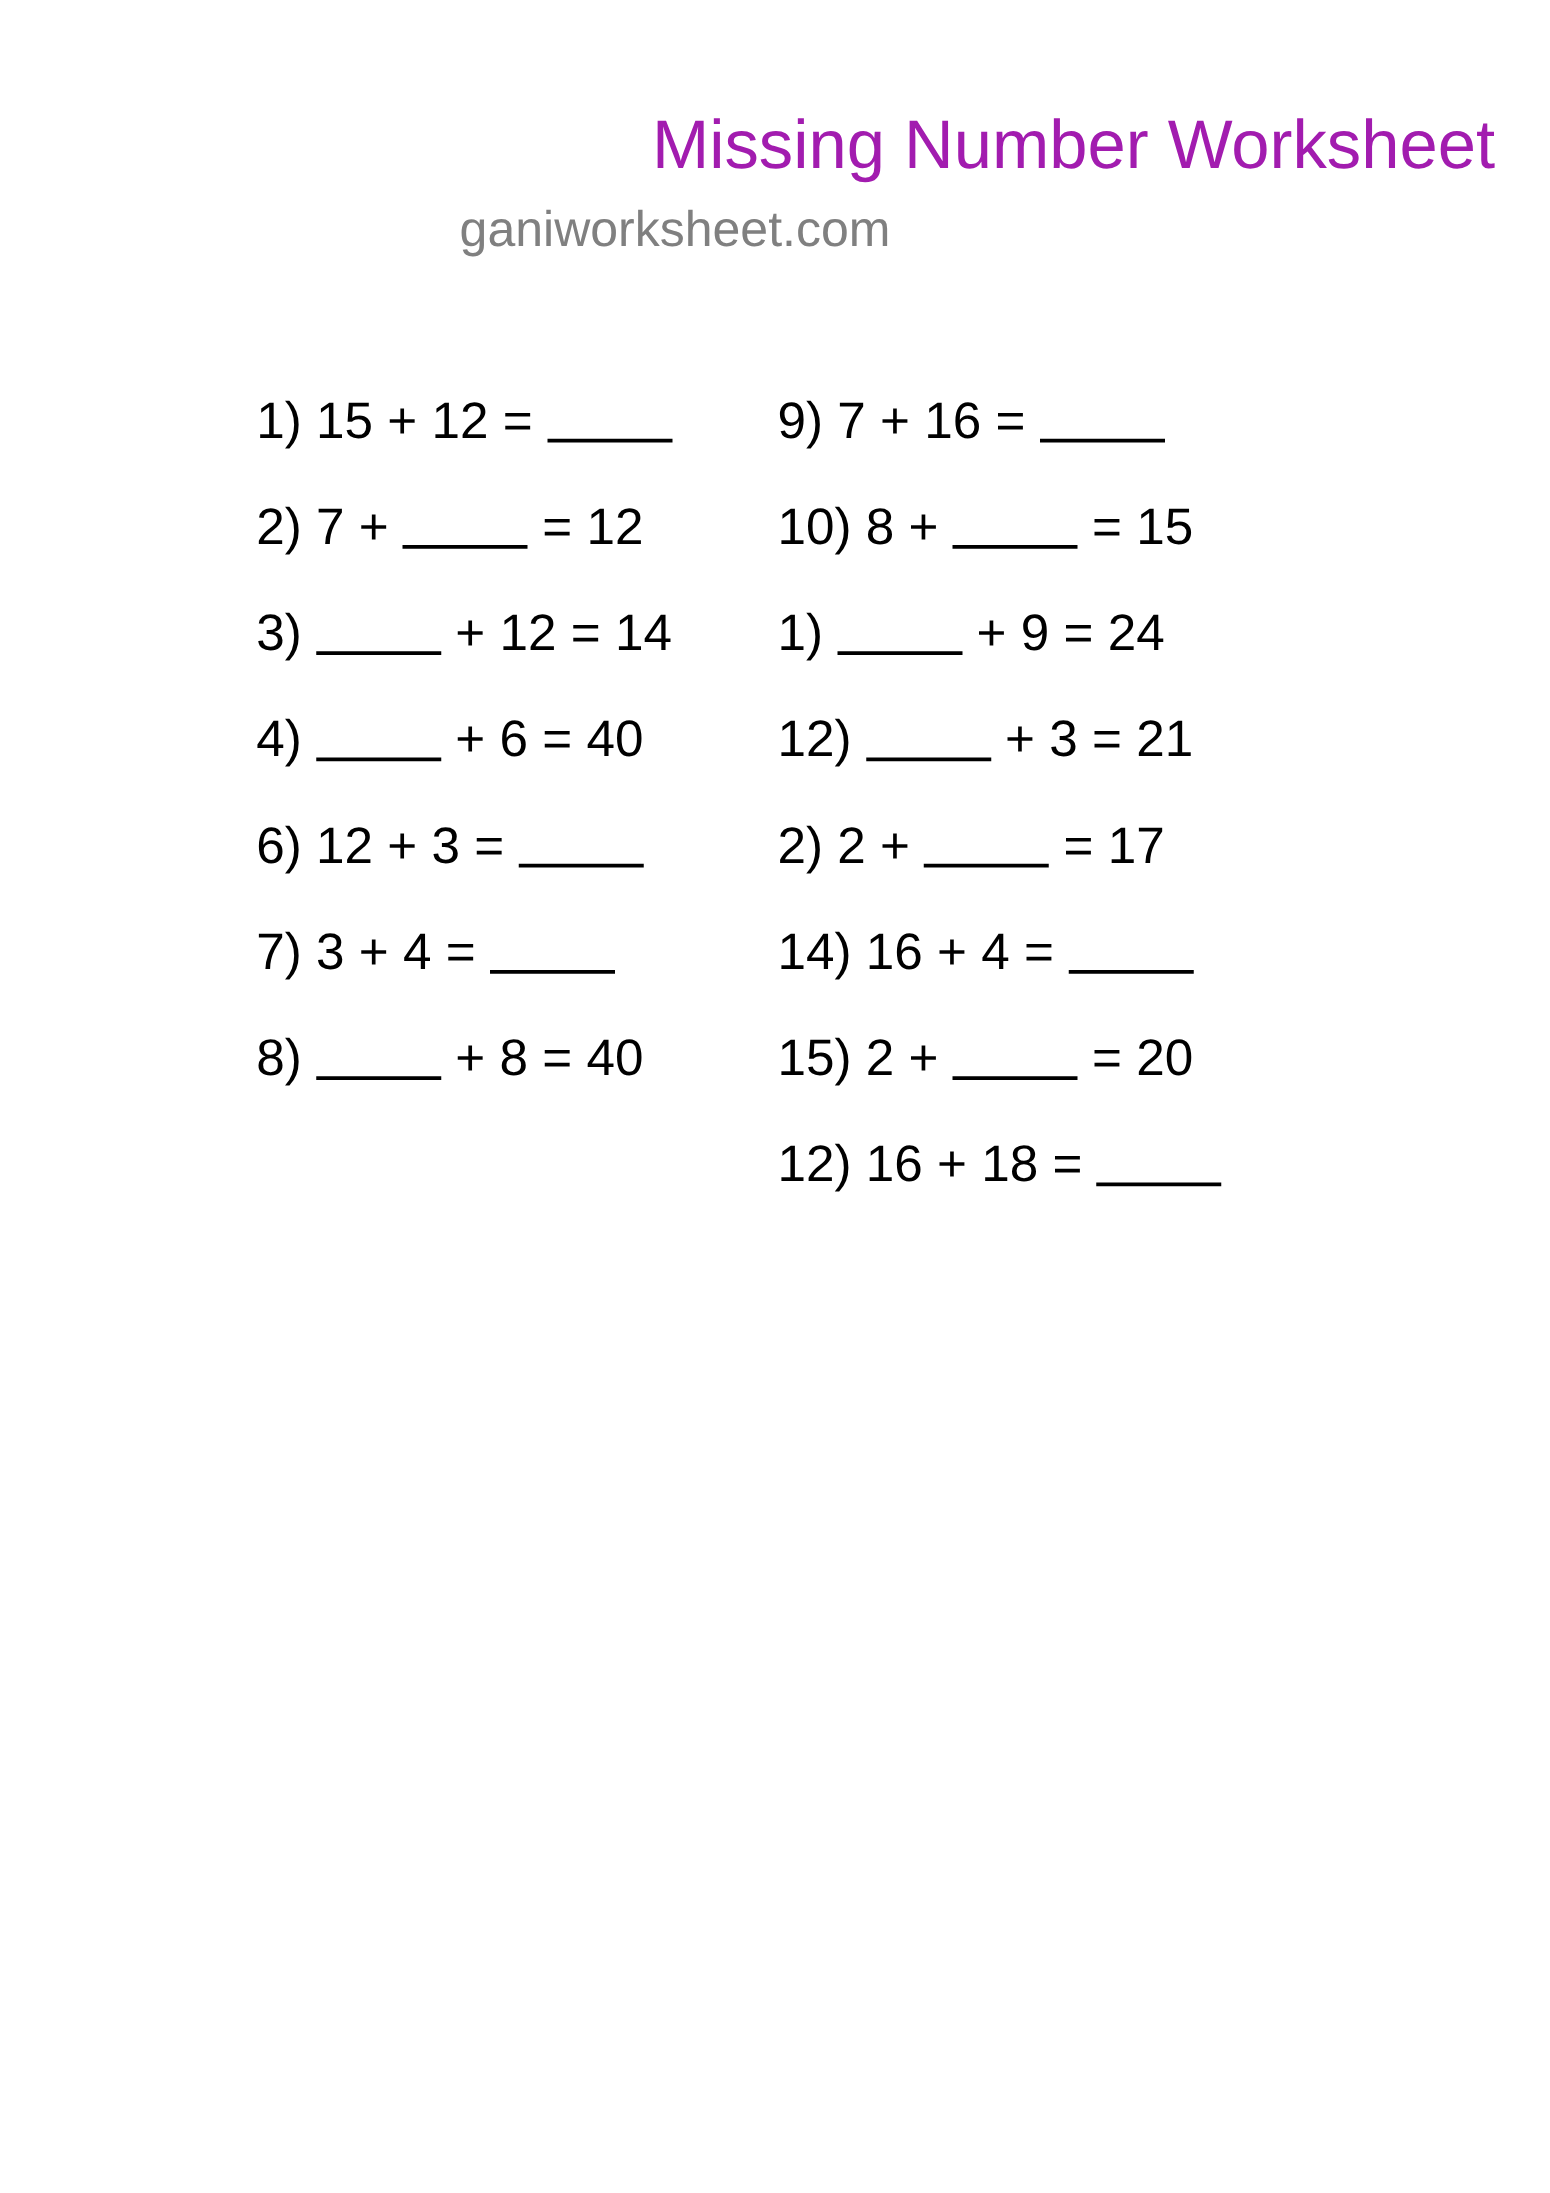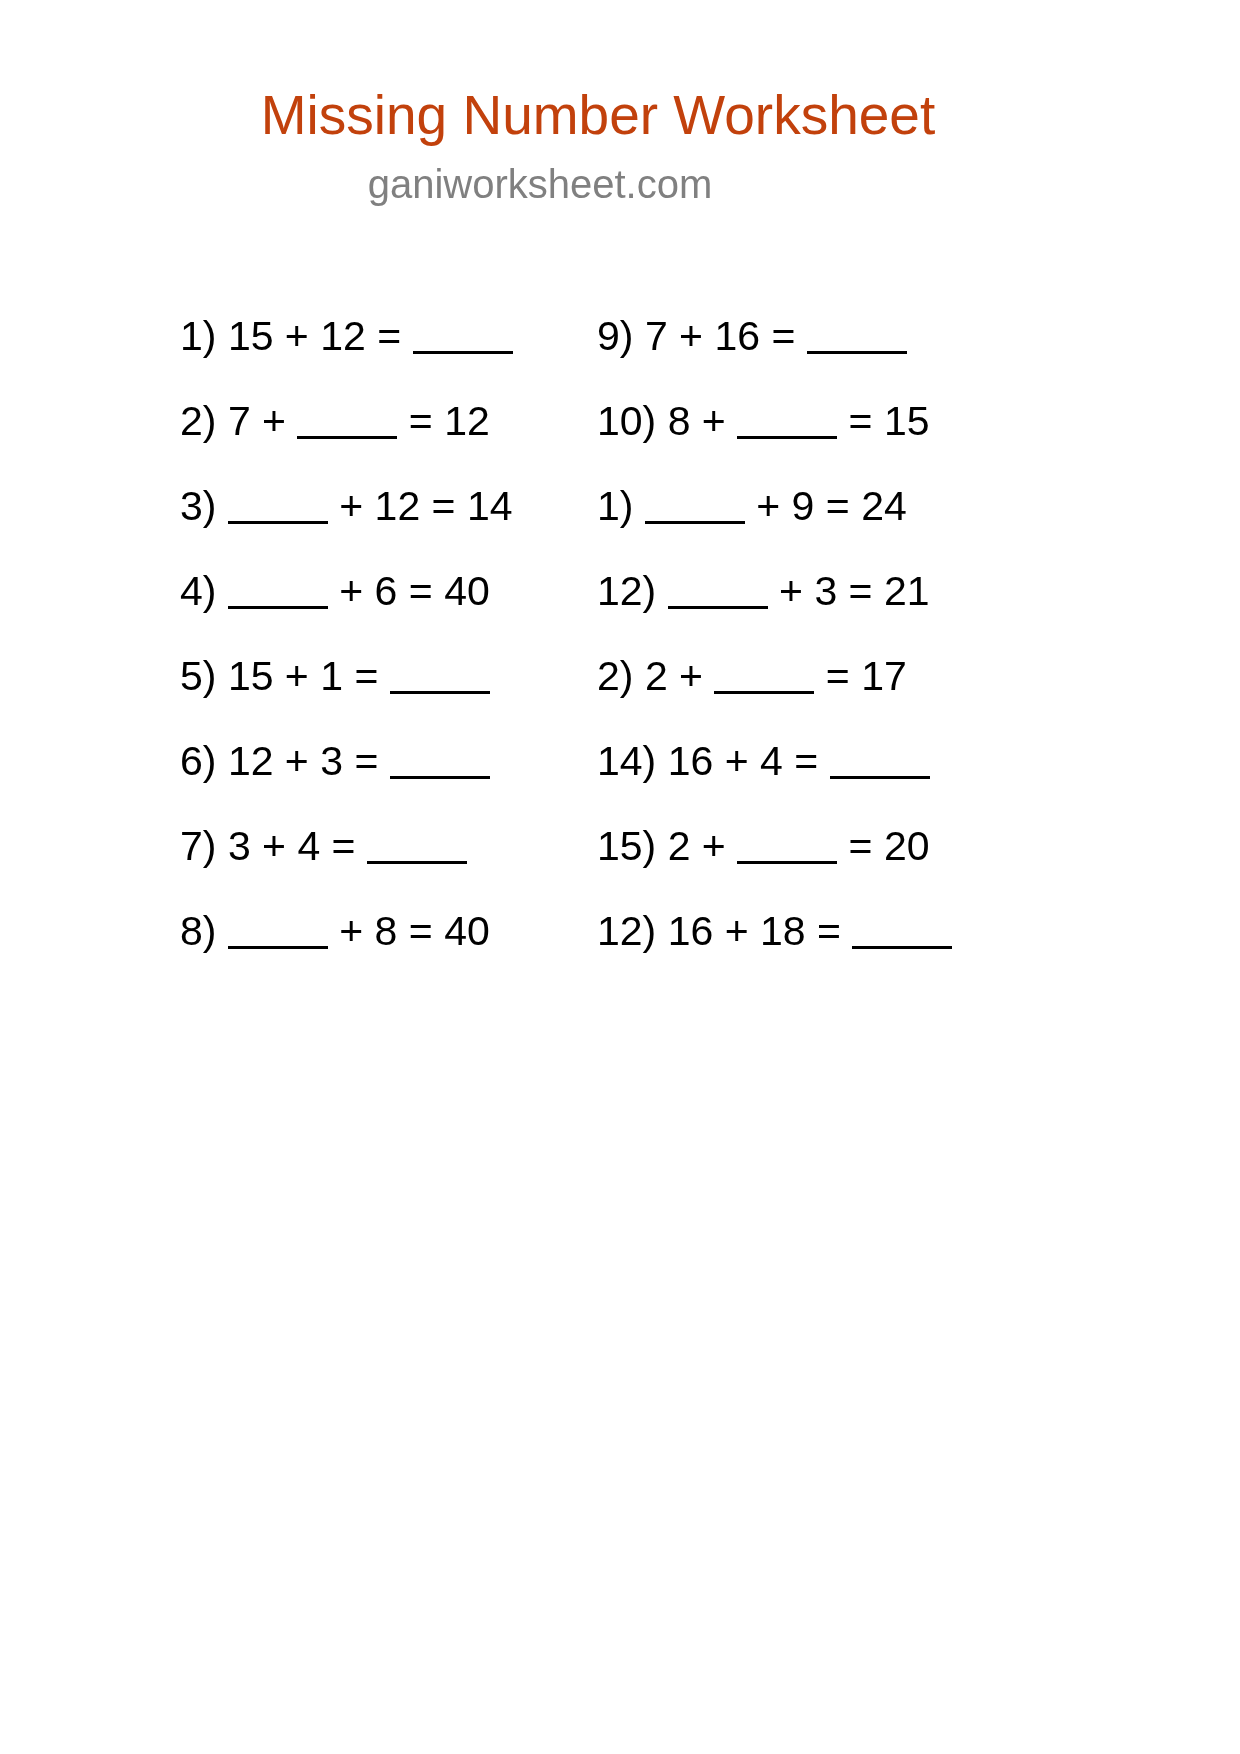--- a/index.html
+++ b/index.html
@@ -13,24 +13,24 @@
       position: relative;
       overflow: hidden;
       font-family: "Liberation Sans", sans-serif;
       color: #000000;
     }
     .title {
       position: absolute;
       top: 88px;
       left: 0;
       width: 1196px;
-      text-align: center;
+      text-align: right;
       font-size: 55px;
       line-height: 1;
-      color: #c2410c;
+      color: #a21caf;
       margin: 0;
       font-weight: normal;
       letter-spacing: 0px;
     }
     .subtitle {
       position: absolute;
       top: 164px;
       left: 0;
       width: 1080px;
       text-align: center;
@@ -44,20 +44,21 @@
       top: 312px;
     }
     .col-left { left: 180px; }
     .col-right { left: 597px; }
     .problem {
       height: 85px;
       font-size: 41px;
       line-height: 48px;
       white-space: pre;
       color: #000000;
+      margin-left: 25px;
     }
     .blank {
       display: inline-block;
       width: 100px;
       height: 38px;
       border-bottom: 3px solid #000000;
       vertical-align: -4px;
     }
     .q-num { }
     .token { }
@@ -66,21 +67,20 @@
 <body>
 
 <h1 class="title">Missing Number Worksheet</h1>
 <div class="subtitle">ganiworksheet.com</div>
 
 <div class="column col-left">
   <div class="problem"><span class="q-num">1)</span> <span class="token">15 + 12 = </span><span class="blank"></span><span class="token"></span></div>
   <div class="problem"><span class="q-num">2)</span> <span class="token">7 + </span><span class="blank"></span><span class="token"> = 12</span></div>
   <div class="problem"><span class="q-num">3)</span> <span class="token"></span><span class="blank"></span><span class="token"> + 12 = 14</span></div>
   <div class="problem"><span class="q-num">4)</span> <span class="token"></span><span class="blank"></span><span class="token"> + 6 = 40</span></div>
-  <div class="problem"><span class="q-num">5)</span> <span class="token">15 + 1 = </span><span class="blank"></span><span class="token"></span></div>
   <div class="problem"><span class="q-num">6)</span> <span class="token">12 + 3 = </span><span class="blank"></span><span class="token"></span></div>
   <div class="problem"><span class="q-num">7)</span> <span class="token">3 + 4 = </span><span class="blank"></span><span class="token"></span></div>
   <div class="problem"><span class="q-num">8)</span> <span class="token"></span><span class="blank"></span><span class="token"> + 8 = 40</span></div>
 </div>
 
 <div class="column col-right">
   <div class="problem"><span class="q-num">9)</span> <span class="token">7 + 16 = </span><span class="blank"></span><span class="token"></span></div>
   <div class="problem"><span class="q-num">10)</span> <span class="token">8 + </span><span class="blank"></span><span class="token"> = 15</span></div>
   <div class="problem"><span class="q-num">1)</span> <span class="token"></span><span class="blank"></span><span class="token"> + 9 = 24</span></div>
   <div class="problem"><span class="q-num">12)</span> <span class="token"></span><span class="blank"></span><span class="token"> + 3 = 21</span></div>

